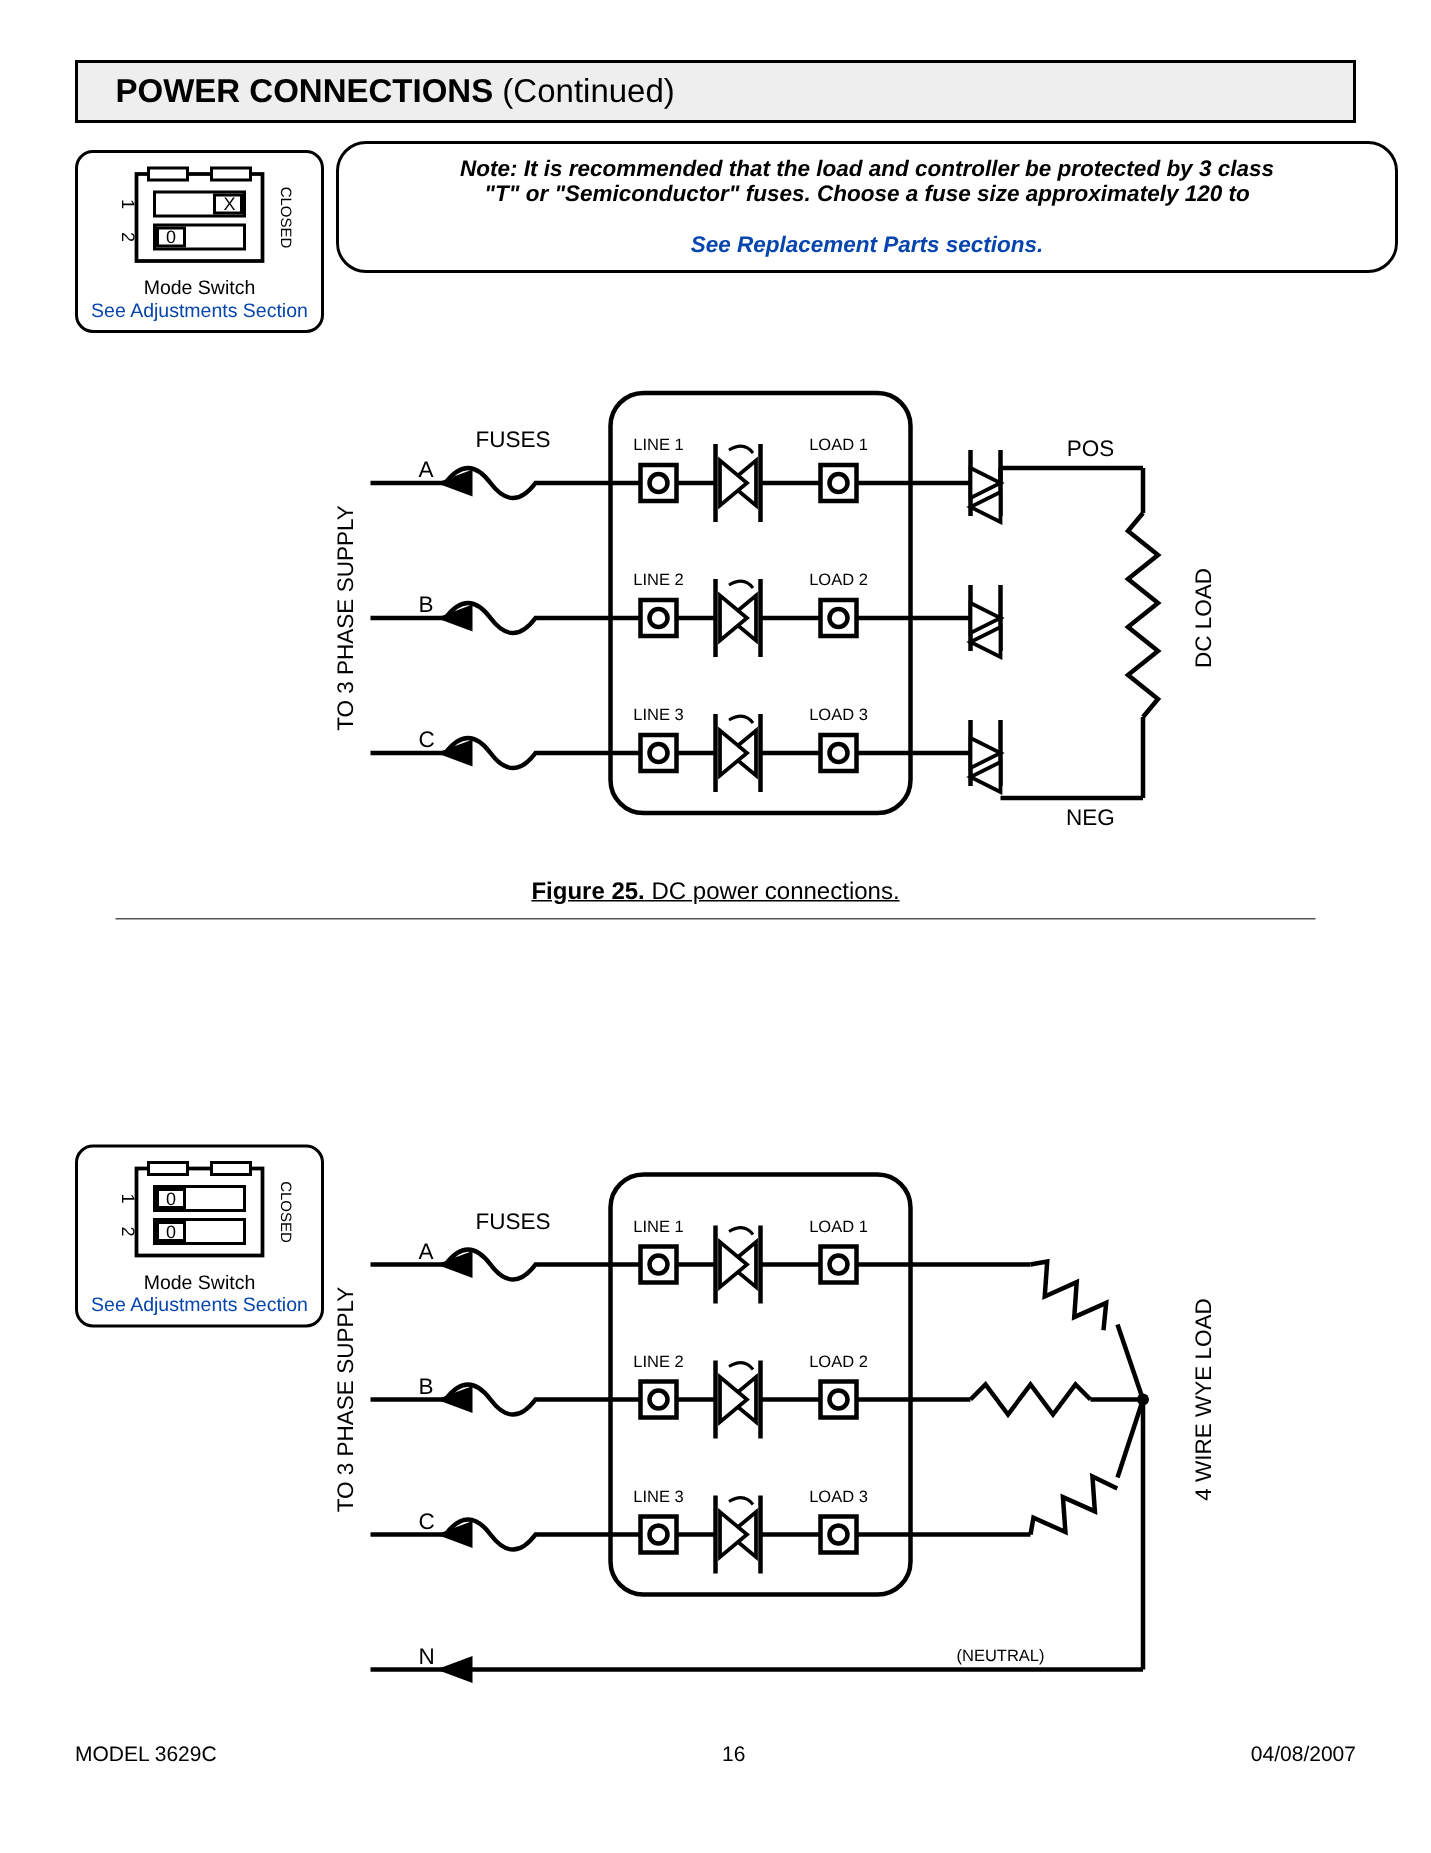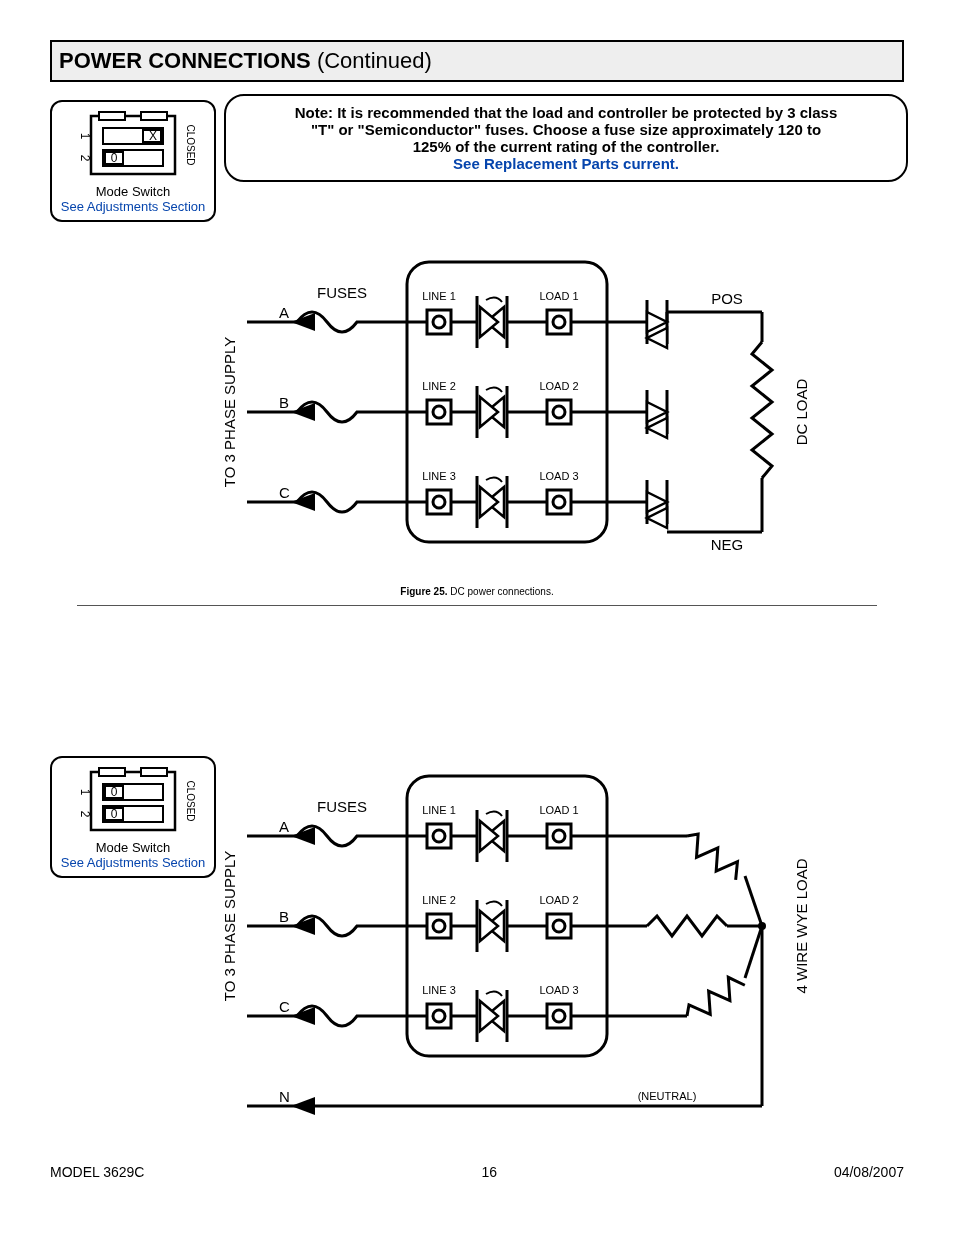--- a/index.html
+++ b/index.html
@@ -5,33 +5,34 @@
   body {
     font-family: Arial, Helvetica, sans-serif;
     margin: 0;
     padding: 40px 50px;
     background: #fff;
     color: #000;
   }
   .section-header {
     border: 2px solid #000;
     background: #eee;
-    padding: 6px 7px;
+    padding: 6px 25px;
     font-size: 22px;
     margin-bottom: 18px;
   }
   .section-header strong { font-weight: bold; }
   .note-box {
     border: 2.5px solid #000;
     border-radius: 20px;
-    padding: 8px 20px;
+    padding: 8px 32px;
     text-align: center;
     font-size: 15px;
     margin: 0 auto 30px auto;
     width: 640px;
+    font-style: italic;
   }
   .link { color: #0645AD; }
   .figure-row { position: relative; }
   .mode-box {
     border: 2.5px solid #000;
     border-radius: 12px;
     width: 150px;
     padding: 8px 6px 6px 6px;
     text-align: center;
     font-size: 13px;
@@ -39,35 +40,36 @@
     left: 0;
     top: 0;
   }
   .mode-box .dip {
     position: relative;
     height: 70px;
     margin-bottom: 4px;
   }
   .caption {
     text-align: center;
-    font-size: 10px;
+    font-size: 16px;
     margin: 14px 0 8px 0;
+    text-decoration: underline;
   }
   .caption strong { font-weight: bold; }
   .rule {
     border: none;
     border-top: 1px solid #555;
     margin: 0 auto 24px auto;
     width: 800px;
   }
   .footer {
     display: flex;
     justify-content: space-between;
     font-size: 14px;
-    margin-top: 28px;
+    margin-top: 18px;
   }
   .diagram-wrap {
     text-align: center;
     margin-top: 110px;
   }
   svg { display: block; margin: 0 auto; }
   .lbl { font-family: Arial, Helvetica, sans-serif; }
 </style>
 </head>
 <body>
@@ -96,22 +98,22 @@
       <text x="124" y="35" class="lbl" font-size="10" transform="rotate(90 124 35)" text-anchor="middle">CLOSED</text>
     </svg>
     <div>Mode Switch</div>
     <div class="link">See Adjustments Section</div>
   </div>
 
   <div style="float:right; width:680px; margin-top:-6px;">
     <div class="note-box">
       <strong><span>Note: It is recommended that the load and controller be protected by 3 class</span><br>
       <span>"T" or "Semiconductor" fuses. Choose a fuse size approximately 120 to</span><br>
-      <span>125% of the current rating of the controller.</span></strong><br>
-      <strong class="link">See Replacement Parts current.</strong>
+      </strong><br>
+      <strong class="link">See Replacement Parts sections.</strong>
     </div>
   </div>
   <div style="clear:both"></div>
 
   <div class="diagram-wrap" style="margin-top:30px;">
     <svg width="700" height="330">
       <defs>
         <marker id="arrow" markerWidth="10" markerHeight="10" refX="2" refY="3" orient="auto">
           <path d="M8,0 L0,3 L8,6 Z" fill="#000"></path>
         </marker>

